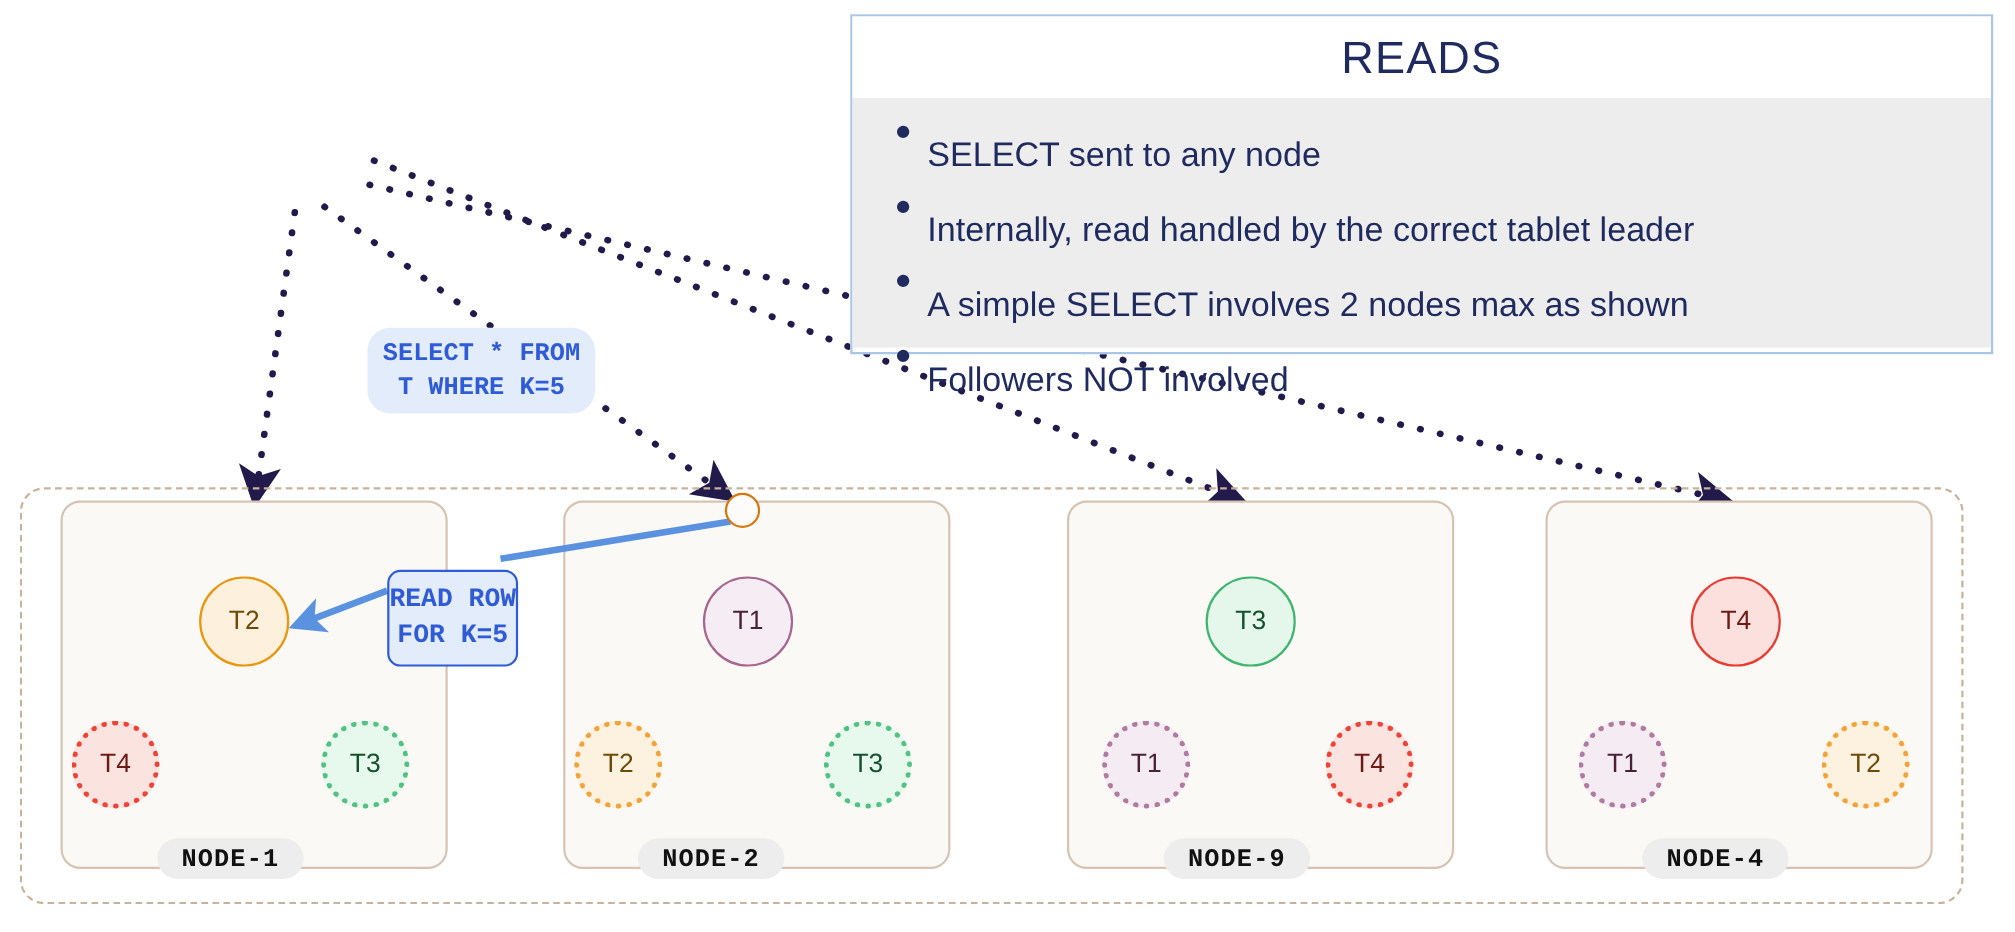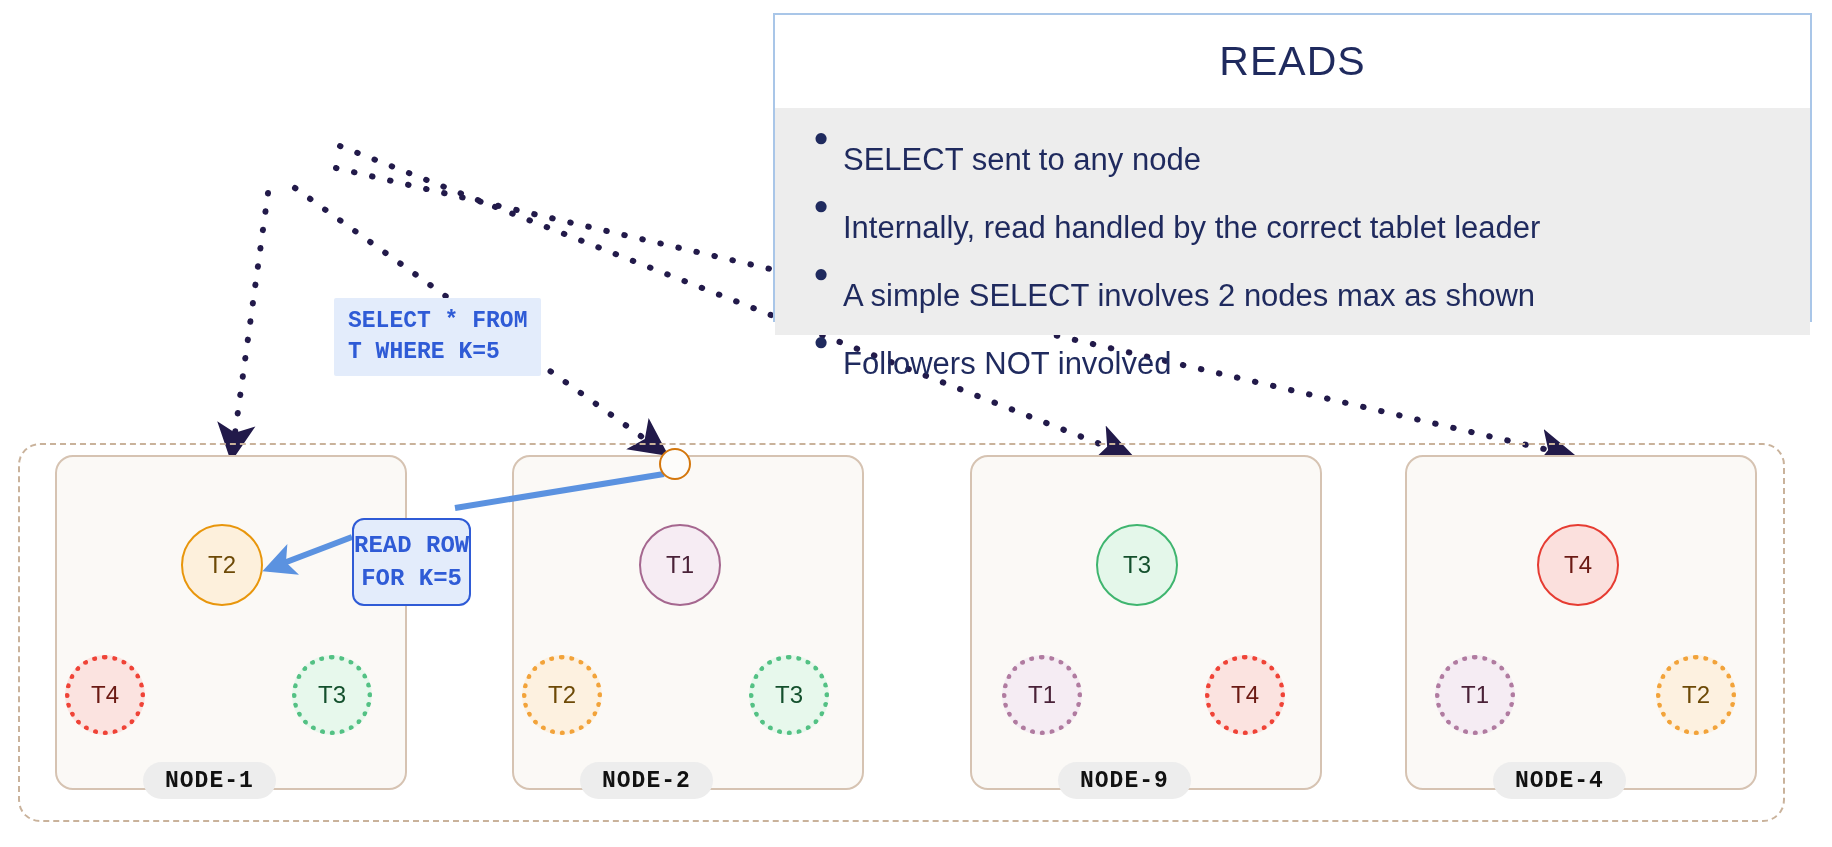--- a/index.html
+++ b/index.html
@@ -11,33 +11,33 @@
   #svg-fg{z-index:5;pointer-events:none;}
 
   
   .app-node{position:absolute;z-index:4;width:96px;height:96px;border-radius:50%;
      background:#f5c26b;display:flex;align-items:center;justify-content:center;}
   .app-node .lbl{font-size:21px;font-weight:bold;color:#1a1a1a;letter-spacing:.5px;}
 
   
   .reads-panel{position:absolute;z-index:6;left:773px;top:13px;width:1039px;height:309px;
      border:2px solid #a9c6e8;background:#ffffff;box-sizing:border-box;}
-  .reads-head{height:93px;display:flex;align-items:center;justify-content:center;background:#ffffff;}
+  .reads-head{height:74px;display:flex;align-items:center;justify-content:center;background:#ffffff;}
   .reads-head .t{font-size:41px;color:#1f2a5e;letter-spacing:1px;}
   .reads-body{background:#ededed;height:calc(100% - 78px);padding:10px 0 0 0;box-sizing:border-box;}
   .reads-body ul{list-style:none;margin:0;padding:0 0 0 24px;}
   .reads-body li{display:flex;align-items:flex-start;font-size:31px;color:#1f2a5e;
      line-height:1.42;margin:0 0 4px 0;}
   .reads-body li .bul{flex:0 0 auto;width:44px;text-align:center;font-size:26px;line-height:1.5;color:#1f2a5e;}
   .reads-body li .txt{flex:1 1 auto;margin-top:20px;}
 
   
-  .sql-label{position:absolute;z-index:4;background:#e3ecfb;border-radius:2px;
+  .sql-label{position:absolute;z-index:4;background:#e3ecfb;border-radius:21px;
      padding:8px 14px;font-family:"Liberation Mono",monospace;font-weight:bold;
-     font-size:23px;line-height:1.35;color:#2f5bd6;white-space:pre;}
+     font-size:23px;line-height:1.35;color:#2f5bd6;text-align:center;white-space:pre;}
   .read-label{position:absolute;z-index:7;background:#e3ecfb;border:2.5px solid #2f5bd6;
      border-radius:12px;padding:9px 0;font-family:"Liberation Mono",monospace;
      font-weight:bold;font-size:24px;line-height:1.38;color:#2f5bd6;text-align:center;white-space:pre;margin-top:36px;}
 
   
   .cluster{position:absolute;z-index:2;left:18px;top:443px;width:1767px;height:379px;
      border:2px dashed #c9b29b;border-radius:22px;box-sizing:border-box;}
   .node-box{position:absolute;z-index:2;top:455px;width:352px;height:335px;
      background:#fbf9f6;border:2px solid #d6c3b2;border-radius:18px;box-sizing:border-box;}
   .node-pill{position:absolute;z-index:6;top:762px;height:37px;

